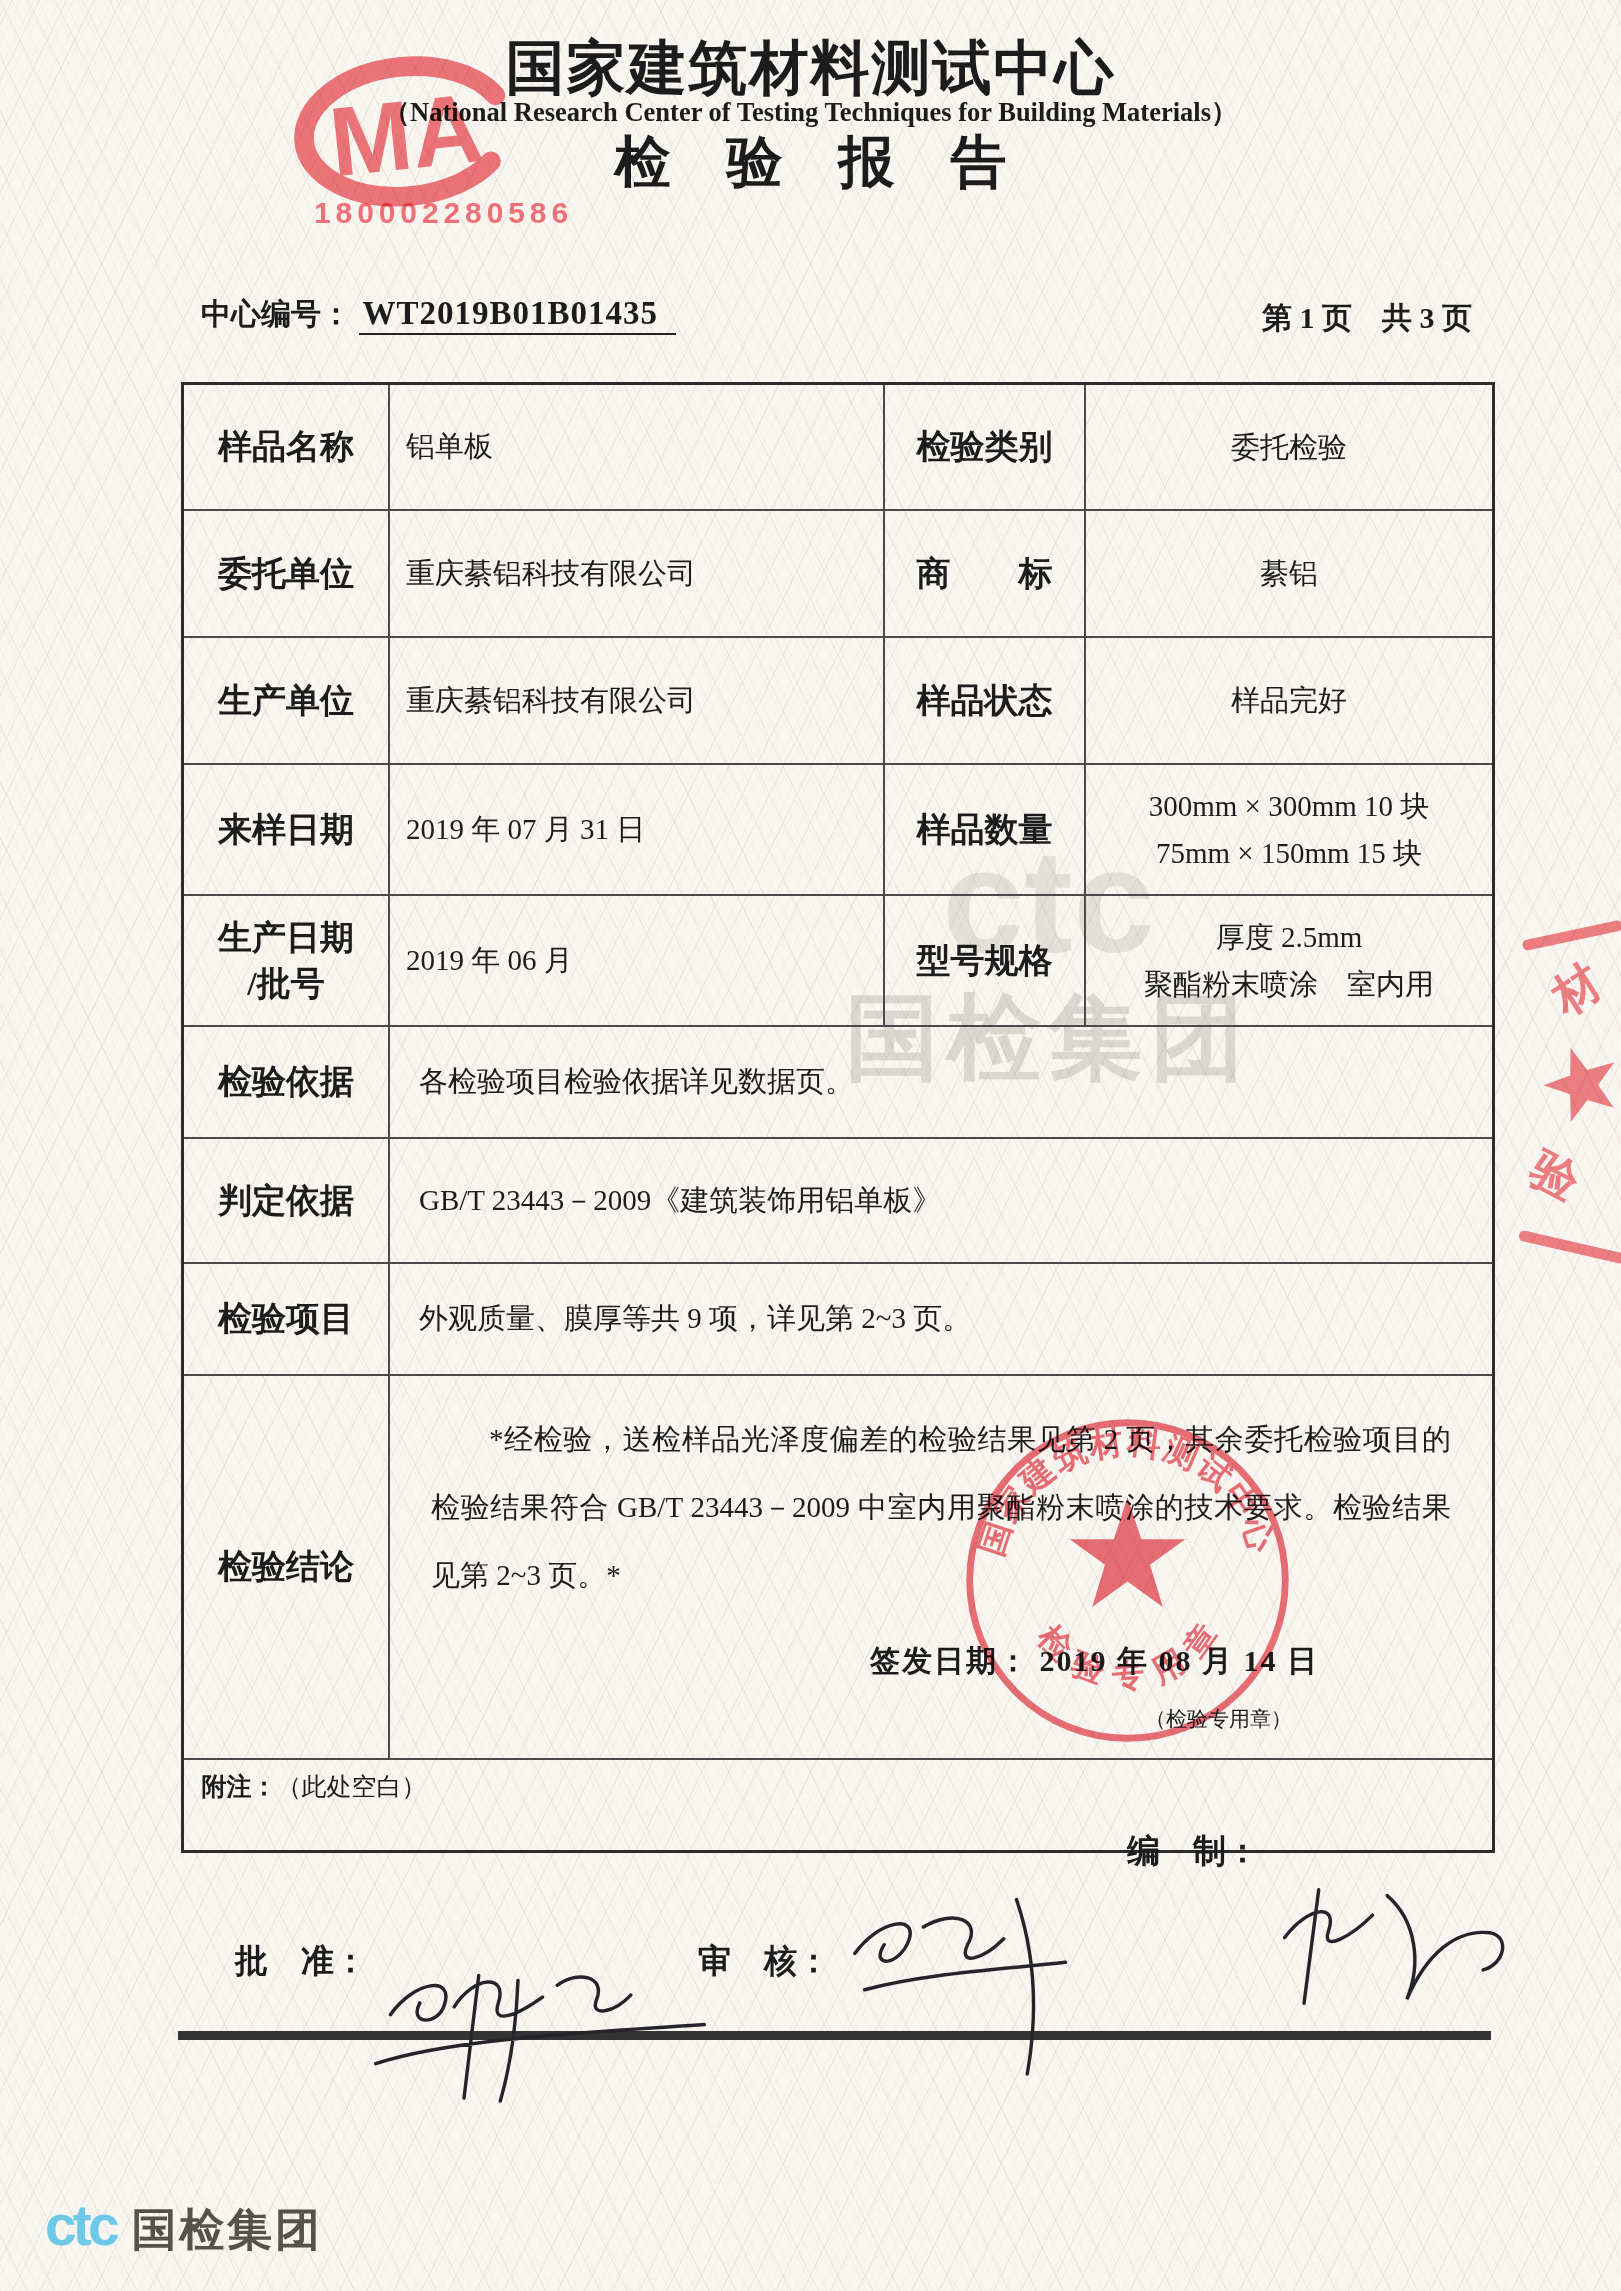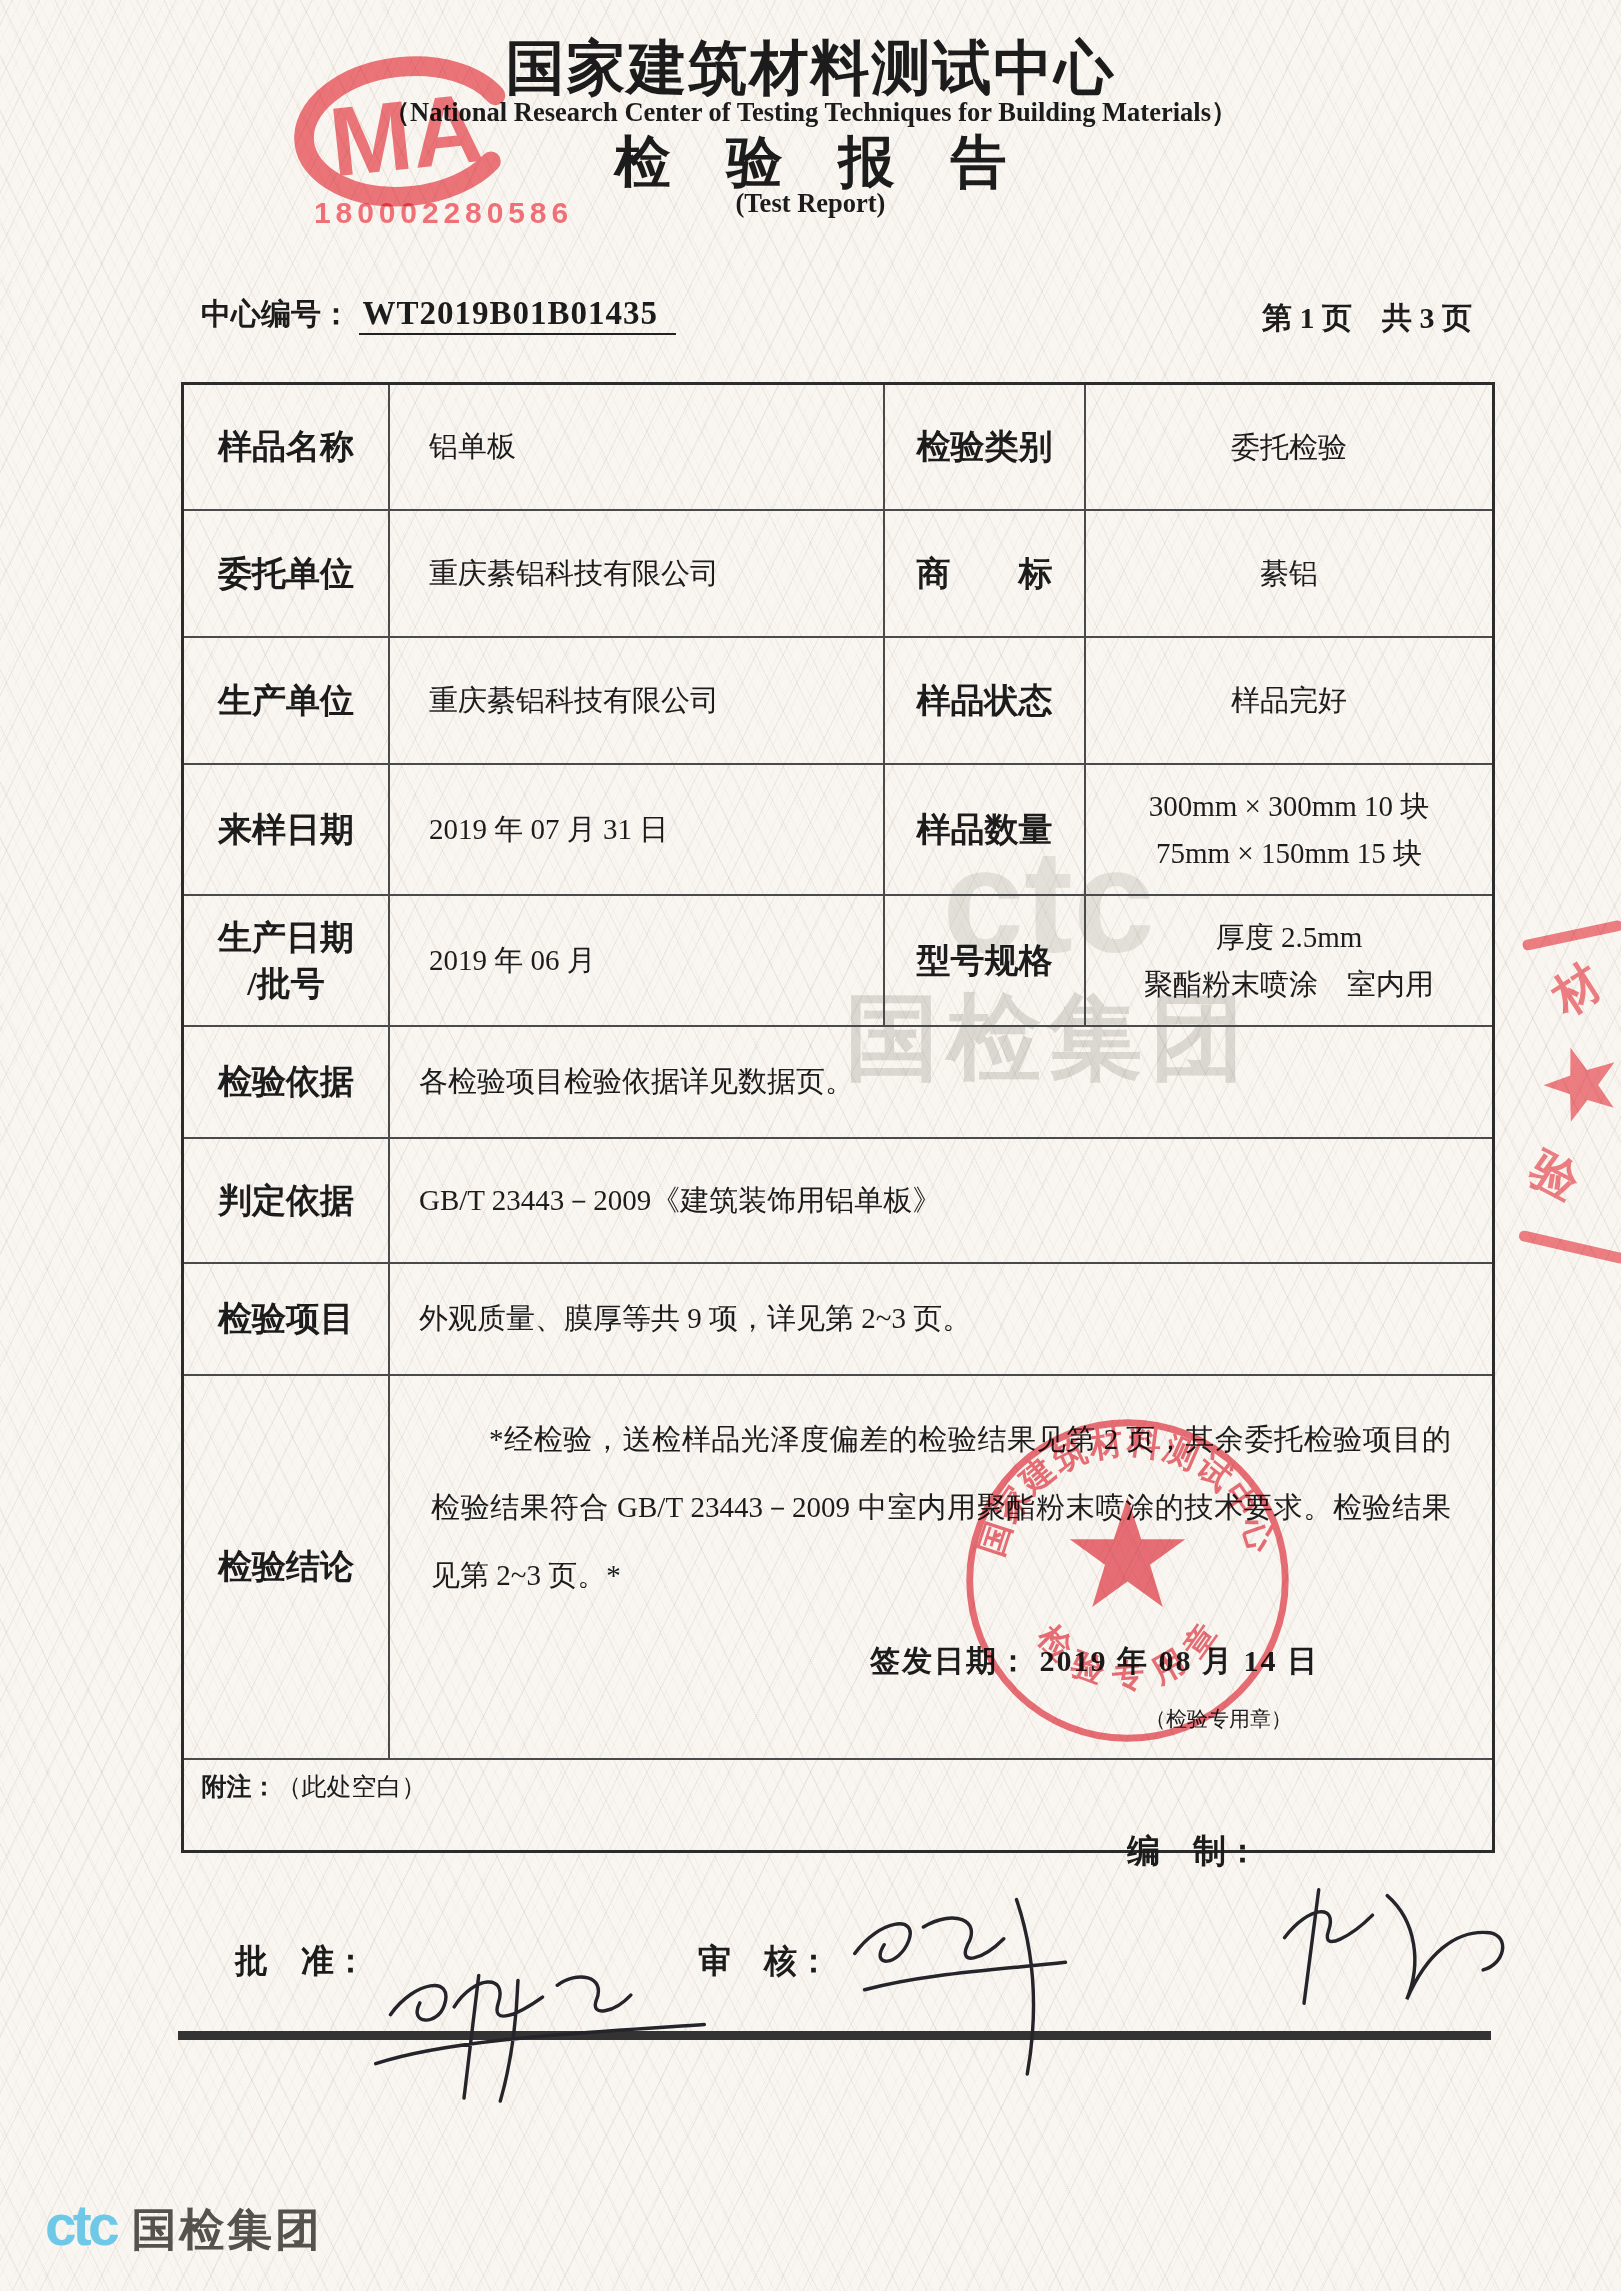--- a/index.html
+++ b/index.html
@@ -30,21 +30,21 @@
   .wm .wm-ctc{font-family:"Liberation Sans",sans-serif;font-size:147px;font-weight:bold;
               color:rgba(150,145,138,.22);line-height:1;}
   .wm .wm-name{font-size:94px;font-weight:bold;color:rgba(148,143,136,.30);letter-spacing:7.8px;}
   
   .tbl{left:181px;top:382px;width:1308px;border:3.9px solid #2c2c2c;z-index:1;}
   .trow{display:flex;border-top:2px solid #4a4a4a;}
   .trow:first-child{border-top:none;}
   .cell{display:flex;align-items:center;box-sizing:border-box;}
   .cl1{width:206px;justify-content:center;font-size:34px;font-weight:bold;border-right:2px solid #4a4a4a;
        white-space:pre-line;text-align:center;line-height:1.35;}
-  .cv1{width:495px;padding-left:39px;font-size:29px;border-right:2px solid #4a4a4a;}
+  .cv1{width:495px;padding-left:16px;font-size:29px;border-right:2px solid #4a4a4a;}
   .cl2{width:201px;justify-content:center;font-size:34px;font-weight:bold;border-right:2px solid #4a4a4a;}
   .cv2{flex:1;flex-direction:column;justify-content:center;font-size:29px;line-height:1.6;text-align:center;}
   .cval{flex:1;padding-left:29px;font-size:29px;}
   .h1{height:124px}.h2{height:125px}.h3{height:125px}.h4{height:129px}.h5{height:129px}
   .h6{height:110px}.h7{height:123px}.h8{height:110px}.h9{height:382px}.h10{height:90px}
   .concl-cell{flex:1;position:relative;}
   .concl-text{padding:29px 41px 0 41px;font-size:29px;line-height:2.35;text-indent:2em;text-align:justify;}
   .sign-line{position:absolute;left:480px;bottom:76px;font-size:30px;font-weight:600;letter-spacing:2px;}
   .seal-note{position:absolute;left:510px;bottom:25.5px;width:392px;text-align:right;font-size:21px;}
   .note-cell{padding:9.8px 0 0 17.6px;font-size:25px;align-items:flex-start;}
@@ -70,21 +70,20 @@
 <div class="page">
 
   <div class="abs wm">
     <div class="wm-ctc">ctc</div>
     <div class="wm-name">国检集团</div>
   </div>
 
   <div class="abs ctr org-cn">国家建筑材料测试中心</div>
   <div class="abs ctr org-en">（National Research Center of Testing Techniques for Building Materials）</div>
   <div class="abs ctr rpt-title">检　验　报　告</div>
-  <div class="abs ctr rpt-sub">(Test Report)</div>
 
   <svg class="abs stamp" style="left:286px;top:43px;opacity:.82;" width="255" height="172" viewBox="0 0 260 175">
     <g transform="rotate(-6 122 90)">
       <ellipse cx="122" cy="90" rx="104" ry="66" fill="none" stroke="#ee5a62" stroke-width="20" stroke-dasharray="465 93" stroke-dashoffset="-46" stroke-linecap="round"></ellipse>
       <text x="122" y="128" text-anchor="middle" font-family="Liberation Sans, sans-serif" font-size="100" font-weight="900" fill="#ee5a62">MA</text>
     </g>
   </svg>
   <div class="abs cma-num">180002280586</div>
 
   <div class="abs cno">

